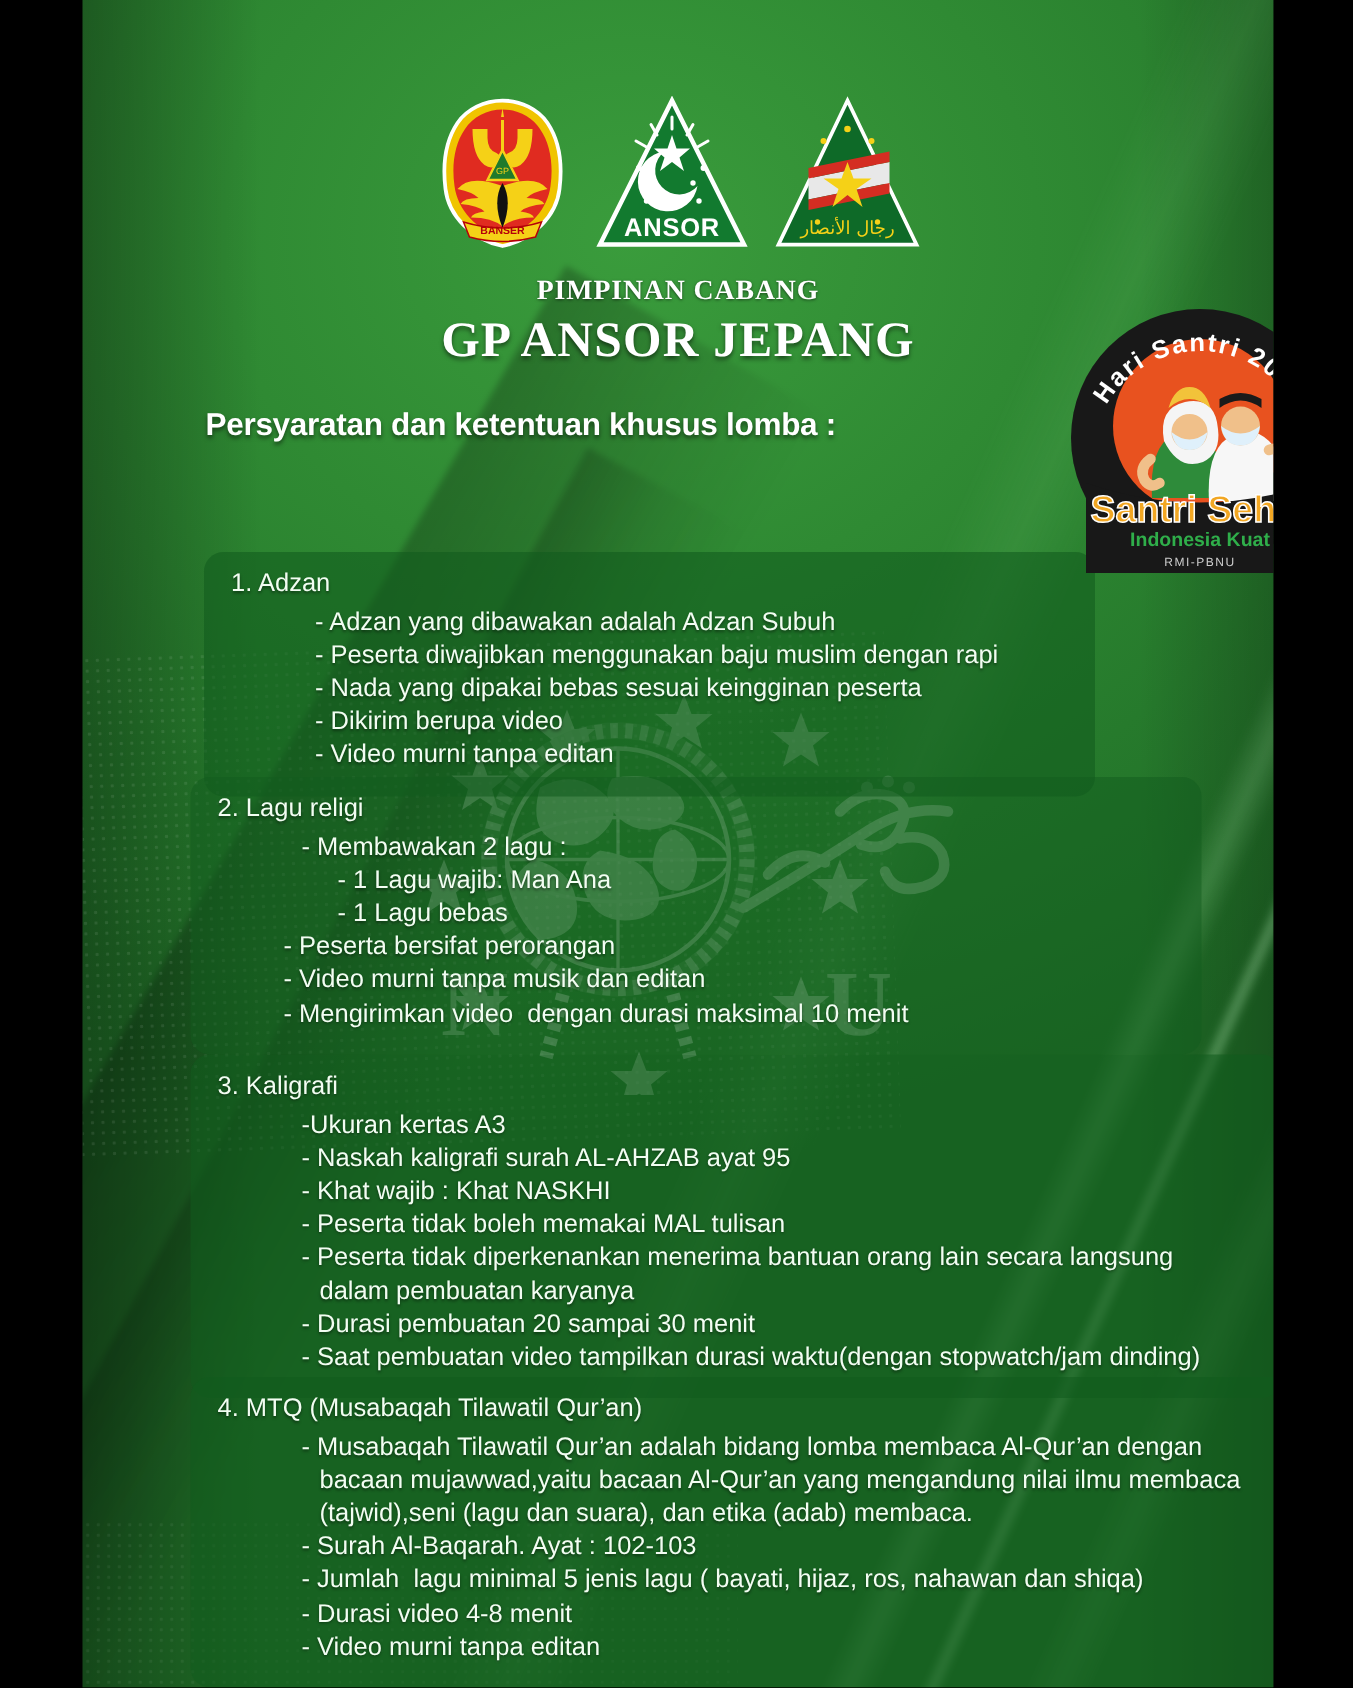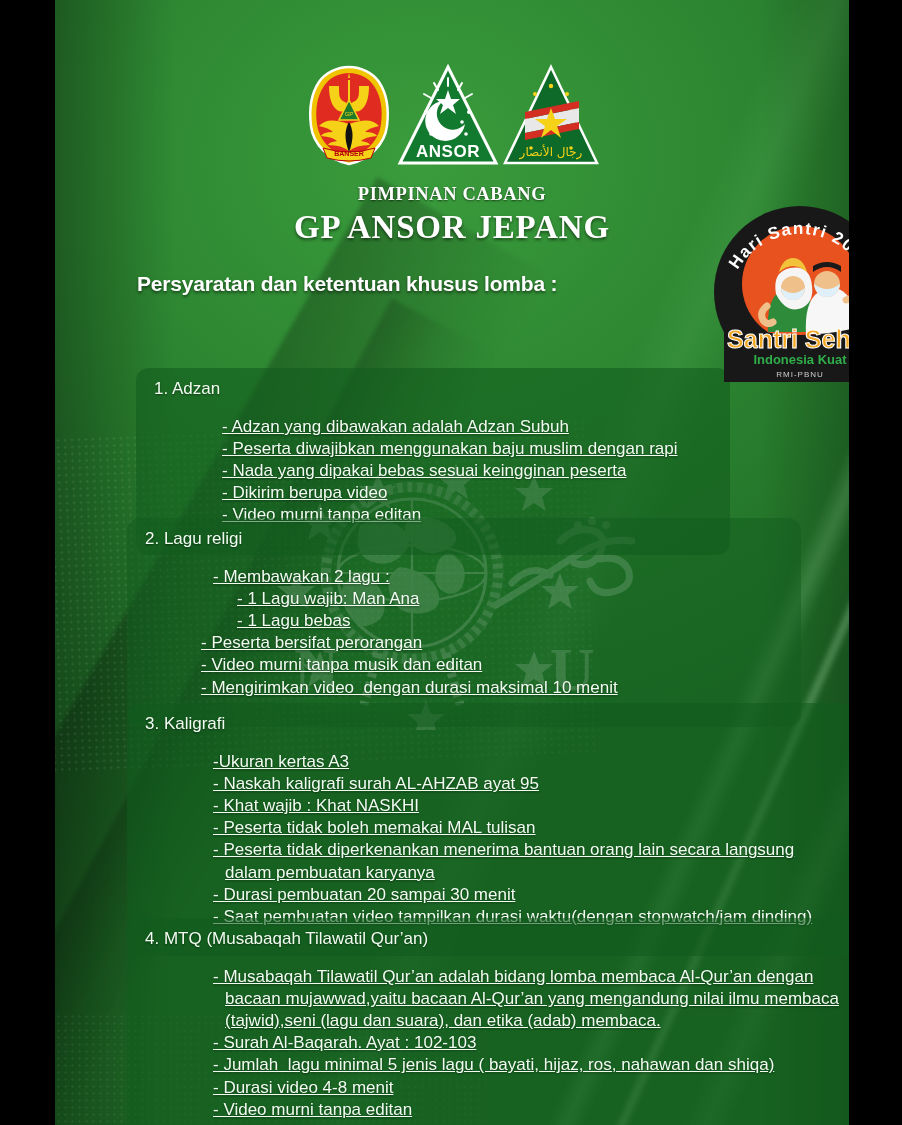--- a/index.html
+++ b/index.html
@@ -115,21 +115,21 @@
   #nu-watermark svg { width: 100%; height: 100%; display: block; }
 
   
   #logo-row {
     position: absolute;
     left: 0; right: 0;
     top: 64px;
     display: flex;
     justify-content: center;
     align-items: flex-end;
-    gap: 0;
+    gap: 14px;
     z-index: 10;
   }
   .logo { display: block; }
 
   
   #org-block {
     position: absolute;
     left: 0; right: 0;
     top: 184px;
     text-align: center;
@@ -187,23 +187,22 @@
     color: #f2fdf2;
     padding: 10px 16px 12px 18px;
     box-sizing: border-box;
     line-height: 1.30;
     font-size: 17px;
     text-shadow: 0 1px 2px rgba(0,0,0,.45);
   }
   .panel .sec-title { white-space: nowrap; }
   .panel ul {
     list-style: none;
-    margin: 16px;
+    margin: 4px;
     padding: 0 0 0 52px;
-    text-decoration: underline;
   }
   .panel li { white-space: pre-wrap; }
 
   #panel-1 { left: 81px; top: 368px;  width: 594px; }
   #panel-2 { left: 72px; top: 518px;  width: 674px; background: rgba(18, 92, 30, .50); }
   #panel-3 { left: 72px; top: 703px;  width: 727px; }
   #panel-4 { left: 72px; top: 918px;  width: 767px; }
 </style>
 </head>
 <body>

